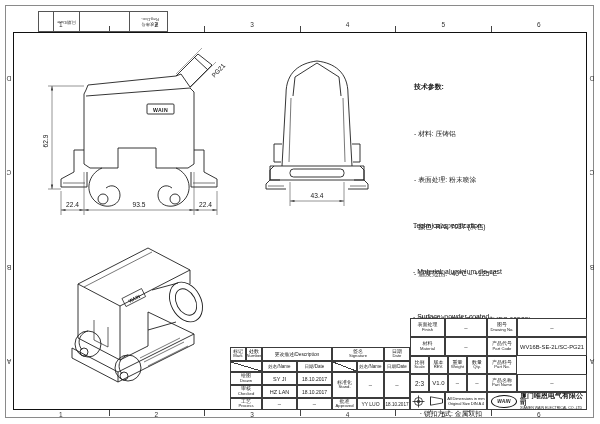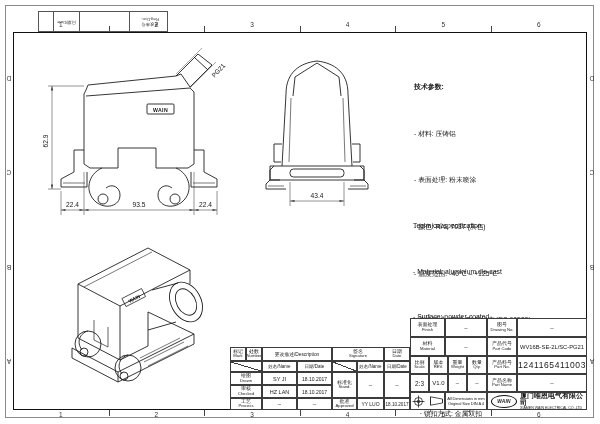--- a/index.html
+++ b/index.html
@@ -370,23 +370,20 @@
         <span class="zh">数量</span>
         <span class="enl">Qty.</span>
       </span>
     </div>
   <div class="cell" style="left:487px;top:356px;width:30px;height:18px">
       <span class="two">
         <span class="zh">产品料号</span>
         <span class="enl">Part No.</span>
       </span>
     </div>
-  <div class="cell" style="left:517px;top:356px;width:70px;height:18px;font-size:8.5px;letter-spacing:0.6px">
-      <span>1241165411003</span>
-    </div>
 
   <div class="cell" style="left:410px;top:374px;width:19px;height:18px;font-size:6.4px">
       <span>2:3</span>
     </div>
   <div class="cell" style="left:429px;top:374px;width:19px;height:18px;font-size:6px">
       <span>V1.0</span>
     </div>
   <div class="cell" style="left:448px;top:374px;width:19px;height:18px;font-size:6px">
       <span>–</span>
     </div>

